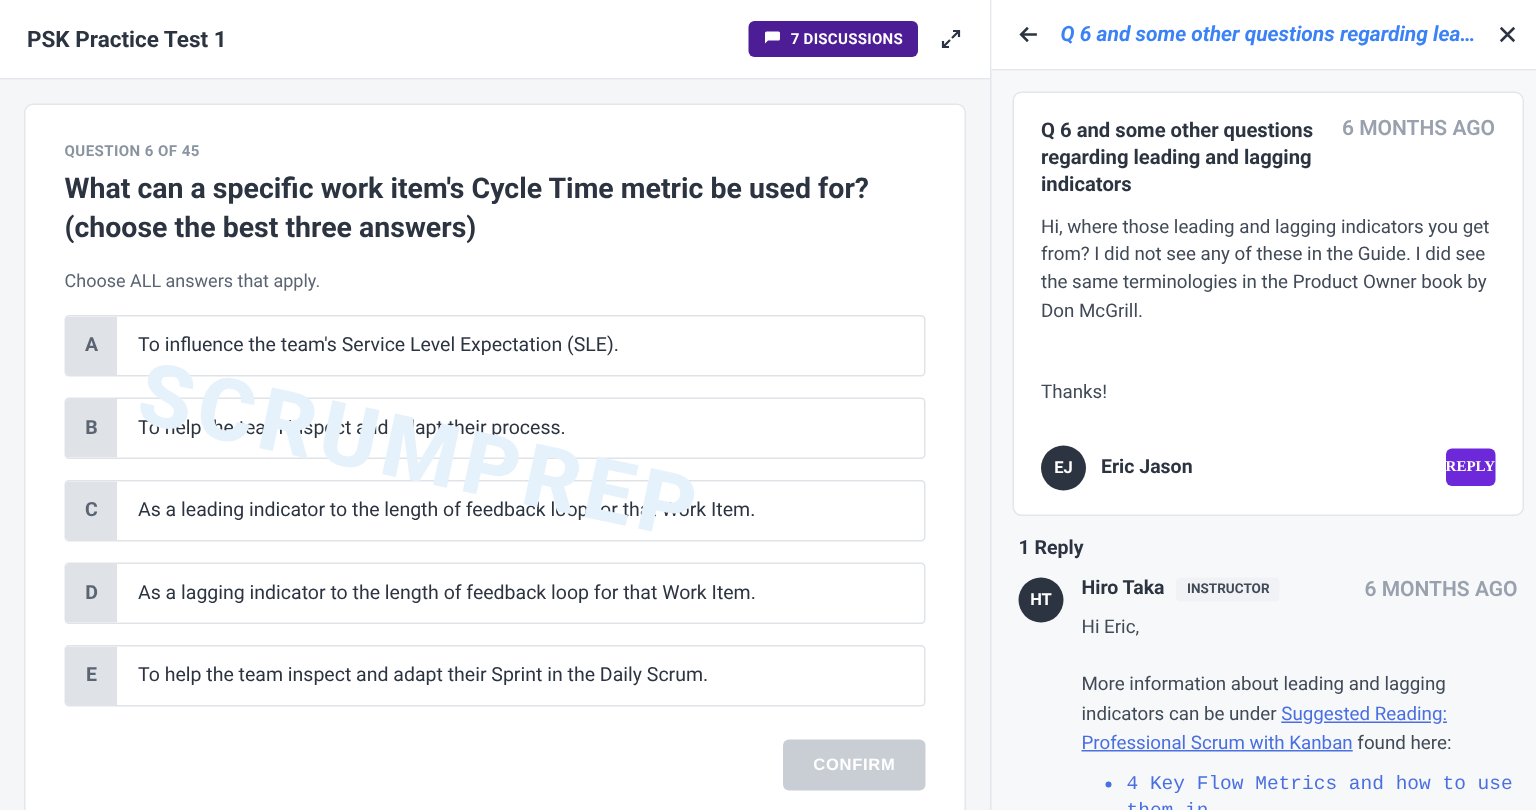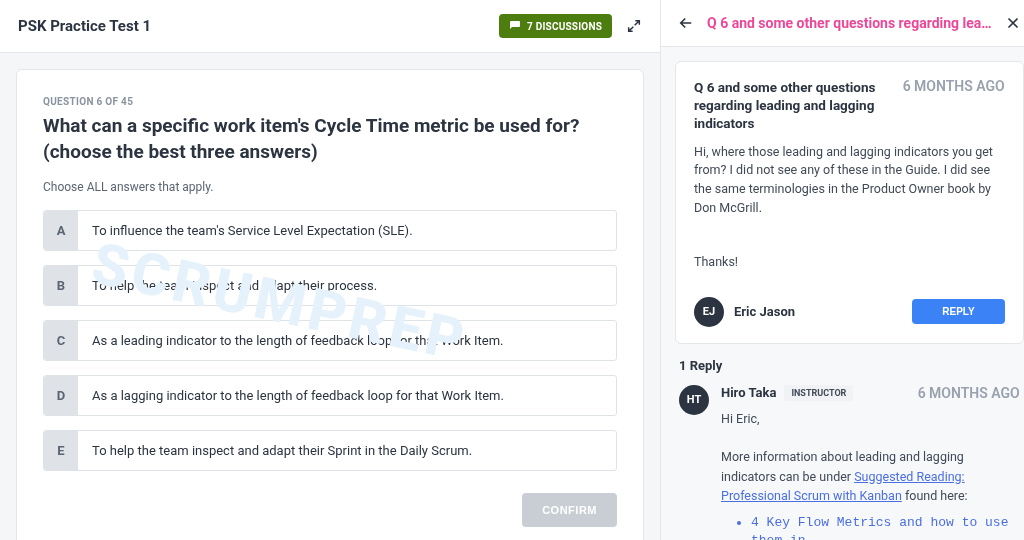--- a/index.html
+++ b/index.html
@@ -5,56 +5,56 @@
   * { box-sizing: border-box; margin: 0; padding: 0; }
   html, body { width: 1024px; height: 540px; font-family: -apple-system, BlinkMacSystemFont, "Segoe UI", Roboto, Arial, sans-serif; background: #f4f6f8; color: #2b3440; overflow: hidden; }
   .app { display: flex; width: 100%; height: 100%; }
   .left-pane { flex: 0 0 660px; display: flex; flex-direction: column; }
   .right-pane { flex: 1; display: flex; flex-direction: column; border-left: 1px solid #e3e6ea; background: #f7f8fa; }
 
   
   .test-header { display: flex; align-items: center; justify-content: space-between; padding: 14px 18px; background: #fff; border-bottom: 1px solid #e3e6ea; }
   .test-title { font-size: 15px; font-weight: 700; color: #2b3440; text-align: right; }
   .test-header-actions { display: flex; align-items: center; gap: 14px; }
-  .disc-badge { display: flex; align-items: center; gap: 6px; background: #4d7c0f; color: #fff; font-size: 10px; font-weight: 700; padding: 6px 10px; border-radius: 4px; letter-spacing: .2px; }
+  .disc-badge { display: flex; align-items: center; gap: 6px; background: #4c1d95; color: #fff; font-size: 10px; font-weight: 700; padding: 6px 10px; border-radius: 4px; letter-spacing: .2px; }
   .disc-badge svg { width: 12px; height: 12px; fill: #fff; }
   .expand-icon { width: 16px; height: 16px; color: #2b3440; cursor: pointer; }
 
   
   .question-wrap { padding: 16px; flex: 1; }
   .question-card { background: #fff; border: 1px solid #e3e6ea; border-radius: 6px; padding: 26px 26px 26px 26px; height: 100%; position: relative; overflow: hidden; }
   .watermark { position: absolute; left: 42%; top: 48%; transform: translate(-50%,-50%) rotate(12deg); font-size: 58px; font-weight: 800; letter-spacing: 4px; color: #e6f2fb; pointer-events: none; white-space: nowrap; }
   .q-counter { font-size: 10px; font-weight: 700; color: #8a94a0; letter-spacing: .3px; }
   .q-text { margin-top: 6px; font-size: 19px; font-weight: 700; line-height: 1.35; color: #2b3440; }
   .q-instr { margin-top: 16px; font-size: 12px; color: #5b6572; }
   .answers { margin-top: 16px; display: flex; flex-direction: column; gap: 14px; }
   .answer { display: flex; border: 1px solid #dfe3e8; border-radius: 3px; overflow: hidden; cursor: pointer; background:#fff; }
   .answer .letter { width: 34px; display: flex; align-items: center; justify-content: center; background: #dfe3e8; color: #5b6572; font-weight: 700; font-size: 13px; }
   .answer .text { flex: 1; padding: 12px 14px; font-size: 13px; color: #2b3440; }
   .confirm-row { display: flex; justify-content: flex-end; margin-top: 22px; }
   .confirm-btn { background: #c9ced5; color: #fff; font-size: 11px; font-weight: 700; letter-spacing: .5px; padding: 11px 20px; border-radius: 4px; border: none; cursor: pointer; }
 
   
   .disc-header { display: flex; align-items: center; padding: 14px 16px; gap: 12px; border-bottom: 1px solid #e3e6ea; background: #fff; }
   .back-icon, .close-icon { width: 18px; height: 18px; color: #2b3440; cursor: pointer; flex-shrink: 0; }
-  .disc-title-short { flex: 1; font-size: 14px; font-weight: 700; color: #ec4899; white-space: nowrap; overflow: hidden; text-overflow: ellipsis; }
+  .disc-title-short { flex: 1; font-size: 14px; font-weight: 700; color: #3b82f6; white-space: nowrap; overflow: hidden; text-overflow: ellipsis; font-style: italic; }
 
   
   .disc-scroll { padding: 14px 14px 0 14px; overflow: hidden; flex: 1; }
   .disc-card { background: #fff; border: 1px solid #e3e6ea; border-radius: 6px; padding: 16px 18px; }
   .disc-card-top { display: flex; justify-content: space-between; gap: 10px; }
   .disc-card-title { font-size: 13.5px; font-weight: 700; line-height: 1.35; max-width: 220px; }
   .disc-age { font-size: 14px; color: #98a1ad; font-weight: 600; white-space: nowrap; }
   .disc-body { margin-top: 10px; font-size: 12.5px; color: #414a57; line-height: 1.5; }
   .disc-thanks { margin-top: 36px; font-size: 12.5px; color: #414a57; }
   .disc-footer { display: flex; justify-content: space-between; align-items: center; margin-top: 28px; }
   .author { display: flex; align-items: center; gap: 10px; }
   .avatar { width: 30px; height: 30px; border-radius: 50%; background: #2b3440; color: #fff; display: flex; align-items: center; justify-content: center; font-size: 11px; font-weight: 700; }
   .author-name { font-size: 13px; font-weight: 700; }
-  .reply-btn { background: #3b82f6; color: #fff; font-size: 10px; font-weight: 700; padding: 7px 30px; border-radius: 4px; border: none; cursor: pointer; }
+  .reply-btn { background: #6d28d9; color: #fff; font-size: 10px; font-weight: 700; padding: 7px 0; border-radius: 4px; border: none; cursor: pointer; font-family: Liberation Serif, serif; }
 
   .replies-header { font-size: 13px; font-weight: 700; margin: 14px 4px 8px 4px; }
 
   .reply { display: flex; gap: 12px; padding: 4px 4px; }
   .reply .avatar { flex-shrink: 0; }
   .reply-main { flex: 1; }
   .reply-top { display: flex; align-items: center; gap: 8px; }
   .reply-name { font-size: 13px; font-weight: 700; }
   .instr-badge { font-size: 9px; font-weight: 700; background: #f0f2f5; color: #414a57; padding: 3px 7px; border-radius: 3px; }
   .reply .disc-age { margin-left: auto; }

